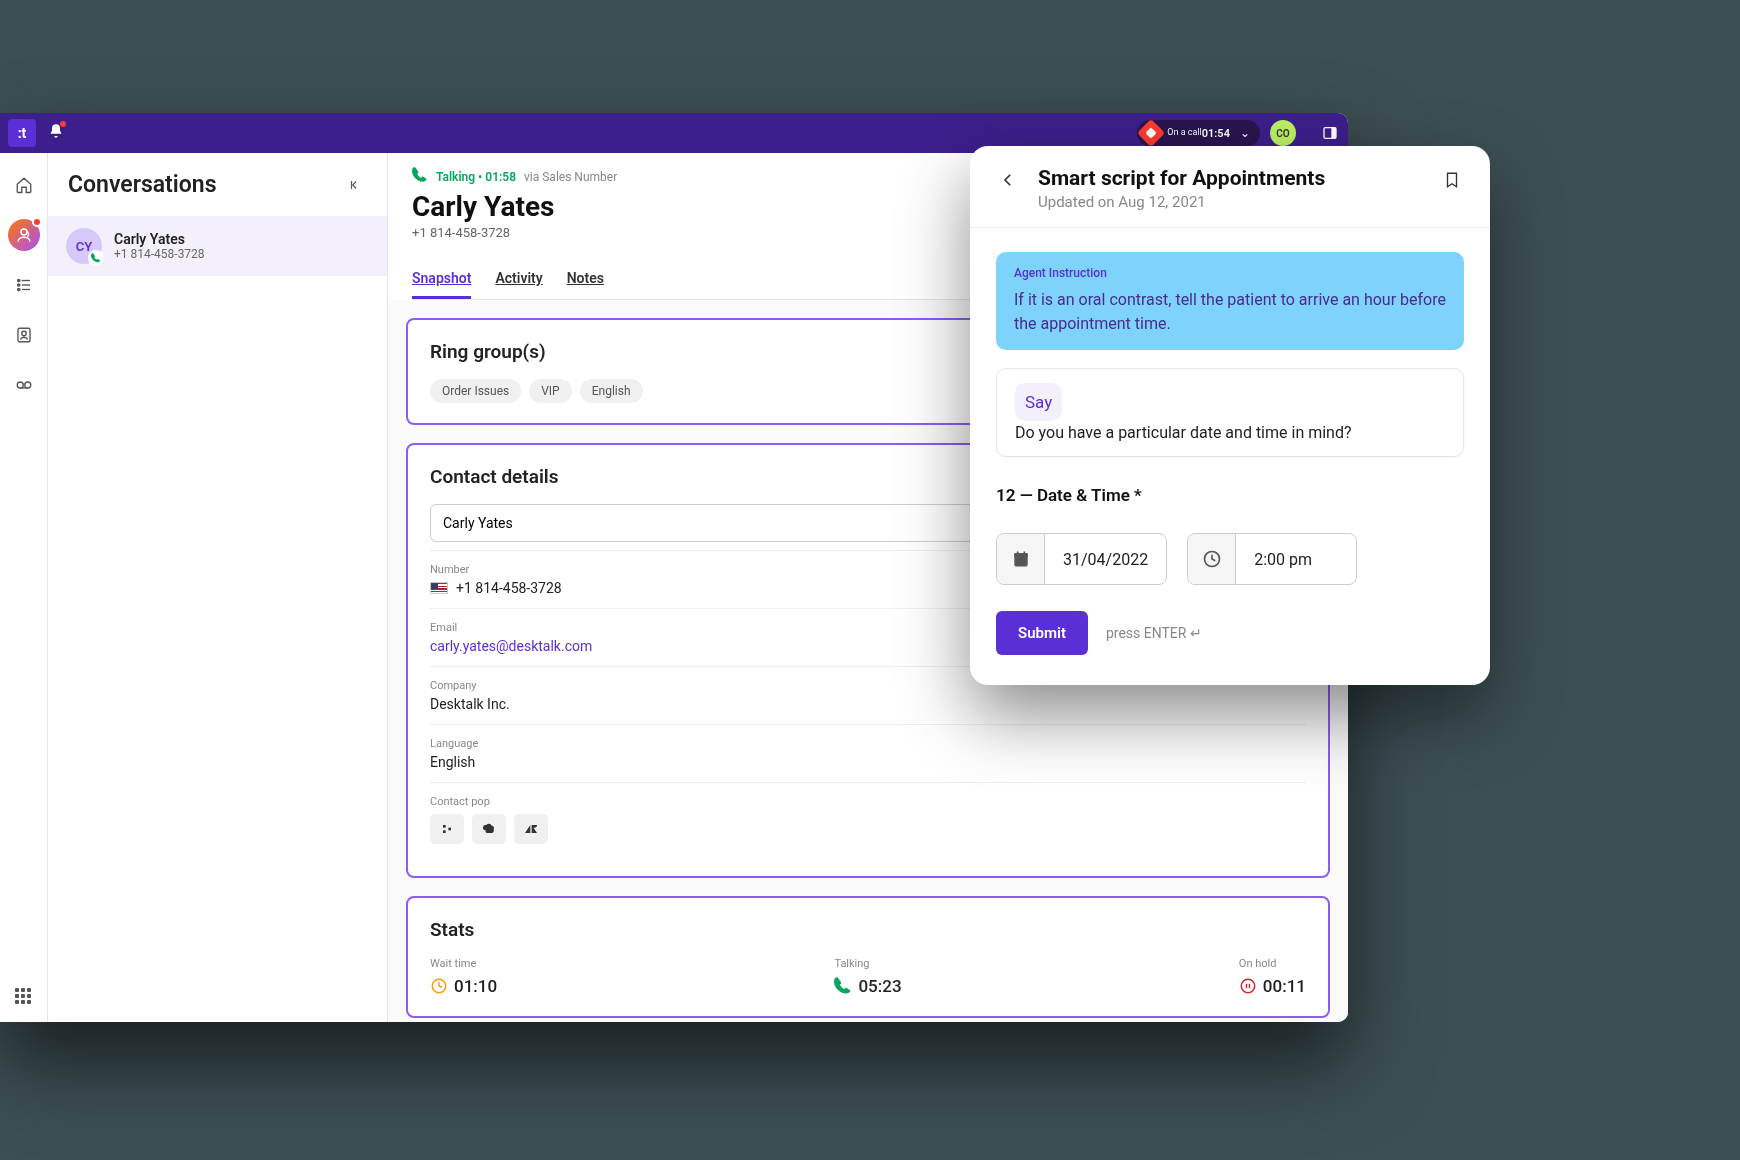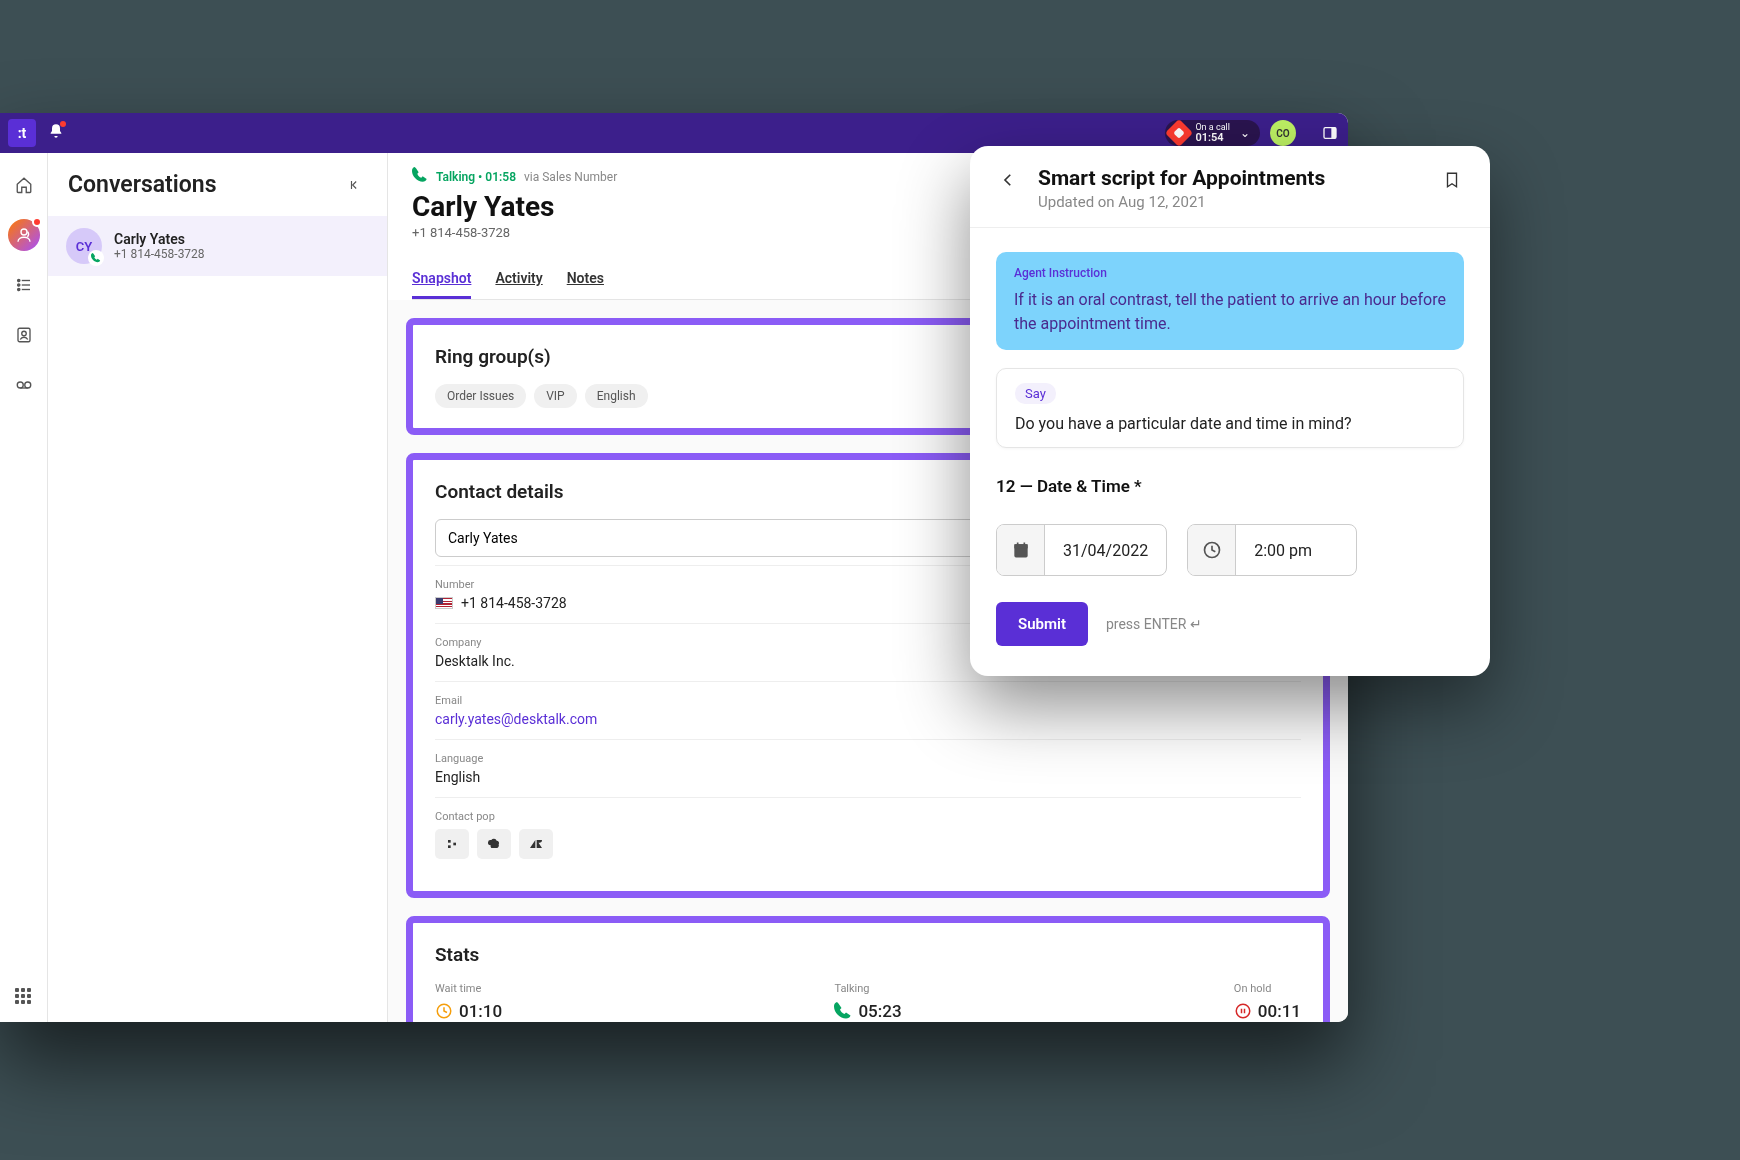--- a/index.html
+++ b/index.html
@@ -8,21 +8,21 @@
   
   .topbar { height: 40px; background: #3c1f8b; display: flex; align-items: center; padding: 0 8px; color: #fff; }
   .topbar .logo { width: 28px; height: 28px; background: #5a2fd6; border-radius: 4px; display: flex; align-items: center; justify-content: center; font-weight: bold; font-size: 14px; margin-right: 12px; }
   .topbar .bell { position: relative; width: 20px; height: 20px; }
   .topbar .bell svg { width: 16px; height: 16px; fill: #fff; }
   .topbar .bell .dot { position: absolute; top: -2px; right: 2px; width: 6px; height: 6px; background: #ff3b30; border-radius: 50%; }
   .topbar .spacer { flex: 1; }
   .call-pill { display: flex; align-items: center; background: #2a144f; border-radius: 16px; padding: 3px 10px 3px 4px; gap: 6px; margin-right: 10px; }
   .call-pill .diamond { width: 20px; height: 20px; background: #ff3b30; border-radius: 4px; transform: rotate(45deg); display: flex; align-items: center; justify-content: center; }
   .call-pill .diamond-inner { width: 8px; height: 8px; background: #fff; border-radius: 2px; }
-  .call-pill .call-text { display: flex; flex-direction: column; line-height: 1; }
+  .call-pill .call-text { display: flex; line-height: 1; }
   .call-pill .call-label { font-size: 9px; color: #fff; }
   .call-pill .call-time { font-size: 11px; color: #fff; font-weight: 600; }
   .call-pill .chev { color: #fff; font-size: 12px; margin-left: 4px; }
   .avatar-circle { width: 26px; height: 26px; background: #bef264; color: #333; border-radius: 50%; display: flex; align-items: center; justify-content: center; font-size: 10px; font-weight: 600; margin-right: 24px; }
   .panel-icon { width: 20px; height: 20px; display: flex; align-items: center; justify-content: center; }
   .panel-icon svg { width: 16px; height: 16px; fill: #fff; }
   
   .app-body { flex: 1; display: flex; overflow: hidden; }
   .rail { width: 48px; border-right: 1px solid #e5e5e5; display: flex; flex-direction: column; align-items: center; padding-top: 16px; gap: 18px; background: #fff; }
   .rail .ic { width: 32px; height: 32px; display: flex; align-items: center; justify-content: center; border-radius: 50%; cursor: pointer; }
@@ -52,21 +52,21 @@
   .status-line .phone-ic svg { width: 16px; height: 16px; fill: #06a561; }
   .status-line .talking { color: #06a561; font-weight: 600; }
   .status-line .via { color: #888; }
   .status-line .rec { margin-left: auto; display: flex; align-items: center; gap: 5px; color: #d62828; font-weight: 600; font-size: 11px; }
   .status-line .rec .rdot { width: 8px; height: 8px; background: #d62828; border-radius: 50%; }
   .detail-head h1 { font-size: 28px; font-weight: 700; color: #111; margin-top: 4px; }
   .detail-head .phone-sub { font-size: 13px; color: #666; margin-top: 2px; }
   .tabs { display: flex; gap: 24px; margin-top: 20px; border-bottom: 1px solid #e5e5e5; }
   .tab { padding: 10px 0; font-size: 14px; font-weight: 600; color: #333; cursor: pointer; border-bottom: 3px solid transparent; text-decoration: underline; }
   .tab.active { color: #5a2fd6; border-bottom-color: #5a2fd6; }
-  .card { background: #fff; border: 7px solid #8b5cf6; border-radius: 8px; margin: 18px; padding: 20px 22px; }
+  .card { background: #fff; border: 2px solid #8b5cf6; border-radius: 8px; margin: 18px; padding: 20px 22px; }
   .card h3 { font-size: 19px; font-weight: 600; color: #222; margin-bottom: 16px; }
   .chips { display: flex; gap: 8px; }
   .chip { background: #f0f0f0; color: #555; font-size: 12px; padding: 5px 12px; border-radius: 12px; }
   .contact-select { display: flex; align-items: center; gap: 12px; margin-bottom: 8px; }
   .select-box { flex: 1; border: 1px solid #ccc; border-radius: 6px; padding: 10px 12px; display: flex; align-items: center; justify-content: space-between; font-size: 14px; cursor: pointer; }
   .edit-ic svg { width: 18px; height: 18px; fill: #333; }
   .field { padding: 12px 0; border-top: 1px solid #eee; }
   .field:first-of-type { border-top: none; }
   .field .label { font-size: 11px; color: #888; margin-bottom: 4px; }
   .field .value { font-size: 14px; color: #222; }
@@ -92,21 +92,21 @@
   .script-title-box { flex: 1; }
   .script-title { font-size: 21px; font-weight: 700; color: #111; }
   .script-updated { font-size: 15px; color: #888; margin-top: 3px; }
   .bookmark { width: 28px; height: 28px; display: flex; align-items: center; justify-content: center; cursor: pointer; }
   .bookmark svg { width: 18px; height: 20px; stroke: #333; fill: none; stroke-width: 1.8; }
   .script-body { border-top: 1px solid #eee; padding: 24px 26px 0; }
   .instruction-box { background: #7dd3fc; border-radius: 10px; padding: 14px 18px; margin-bottom: 18px; }
   .instruction-box .tag { font-size: 12px; color: #5a2fd6; font-weight: 500; margin-bottom: 8px; }
   .instruction-box .text { font-size: 16px; color: #4a2a8e; line-height: 1.5; }
   .say-box { border: 1px solid #e5e5e5; border-radius: 10px; padding: 14px 18px; box-shadow: 0 1px 3px rgba(0,0,0,0.04); margin-bottom: 28px; }
-  .say-box .tag { display: inline-block; font-size: 13px; color: #5a2fd6; background: #f3f0fc; padding: 3px 10px; border-radius: 10px; margin-bottom: 10px; }
+  .say-box .tag { display: inline-block; font-size: 17px; color: #5a2fd6; background: #f3f0fc; padding: 9px 10px; border-radius: 10px; margin-bottom: 2px; }
   .say-box .text { font-size: 16px; color: #222; }
   .question-label { font-size: 17px; font-weight: 600; color: #111; margin-bottom: 28px; }
   .dt-row { display: flex; gap: 20px; margin-bottom: 26px; }
   .dt-field { display: flex; align-items: center; border: 1px solid #ccc; border-radius: 8px; overflow: hidden; height: 52px; }
   .dt-field .ic-box { width: 48px; height: 100%; background: #f5f5f5; display: flex; align-items: center; justify-content: center; border-right: 1px solid #ccc; }
   .dt-field .ic-box svg { width: 20px; height: 20px; fill: #555; }
   .dt-field .dt-val { padding: 0 18px; font-size: 16px; color: #222; min-width: 120px; }
   .submit-row { display: flex; align-items: center; gap: 18px; }
   .submit-btn { background: #5a2fd6; color: #fff; border: none; border-radius: 6px; padding: 13px 22px; font-size: 15px; font-weight: 600; cursor: pointer; }
   .enter-hint { font-size: 14px; color: #888; }
@@ -268,26 +268,26 @@
               </svg></div>
         </div>
         <div class="field">
           <div class="label">Number</div>
           <div class="value withflag">
               <span class="flag"></span>
               <span>+1 814-458-3728</span>
             </div>
         </div>
         <div class="field">
+          <div class="label">Email</div>
+          <div class="value link">carly.yates@desktalk.com</div>
+        </div>
+        <div class="field">
           <div class="label">Company</div>
           <div class="value">Desktalk Inc.</div>
-        </div>
-        <div class="field">
-          <div class="label">Email</div>
-          <div class="value link">carly.yates@desktalk.com</div>
         </div>
         <div class="field">
           <div class="label">Language</div>
           <div class="value">English</div>
         </div>
         <div class="field">
           <div class="label">Contact pop</div>
           <div class="pop-btns">
             <div class="pop-btn">
                 <svg viewBox="0 0 24 24">

